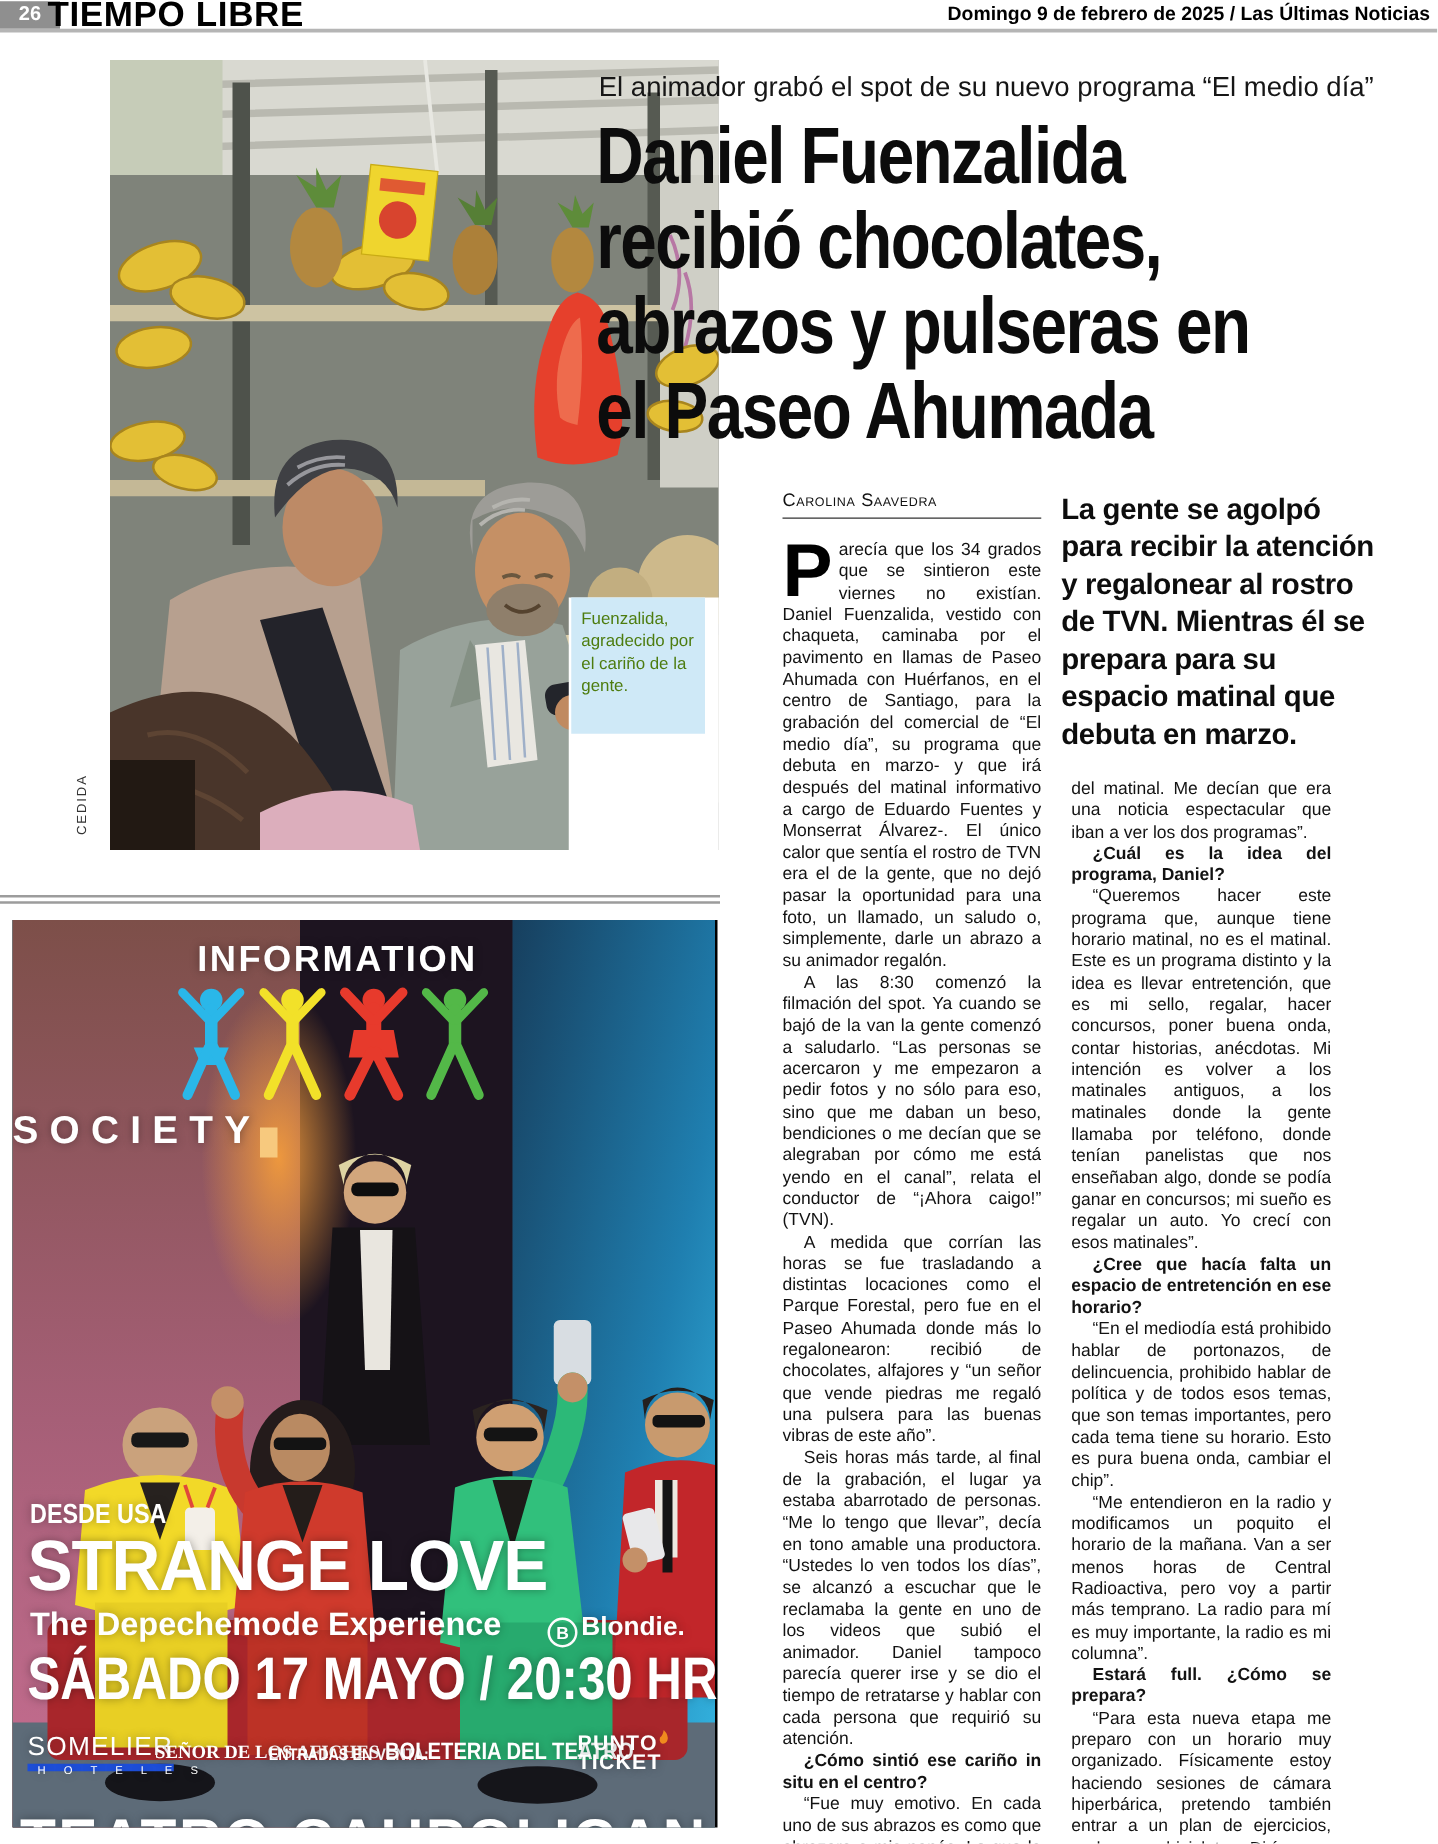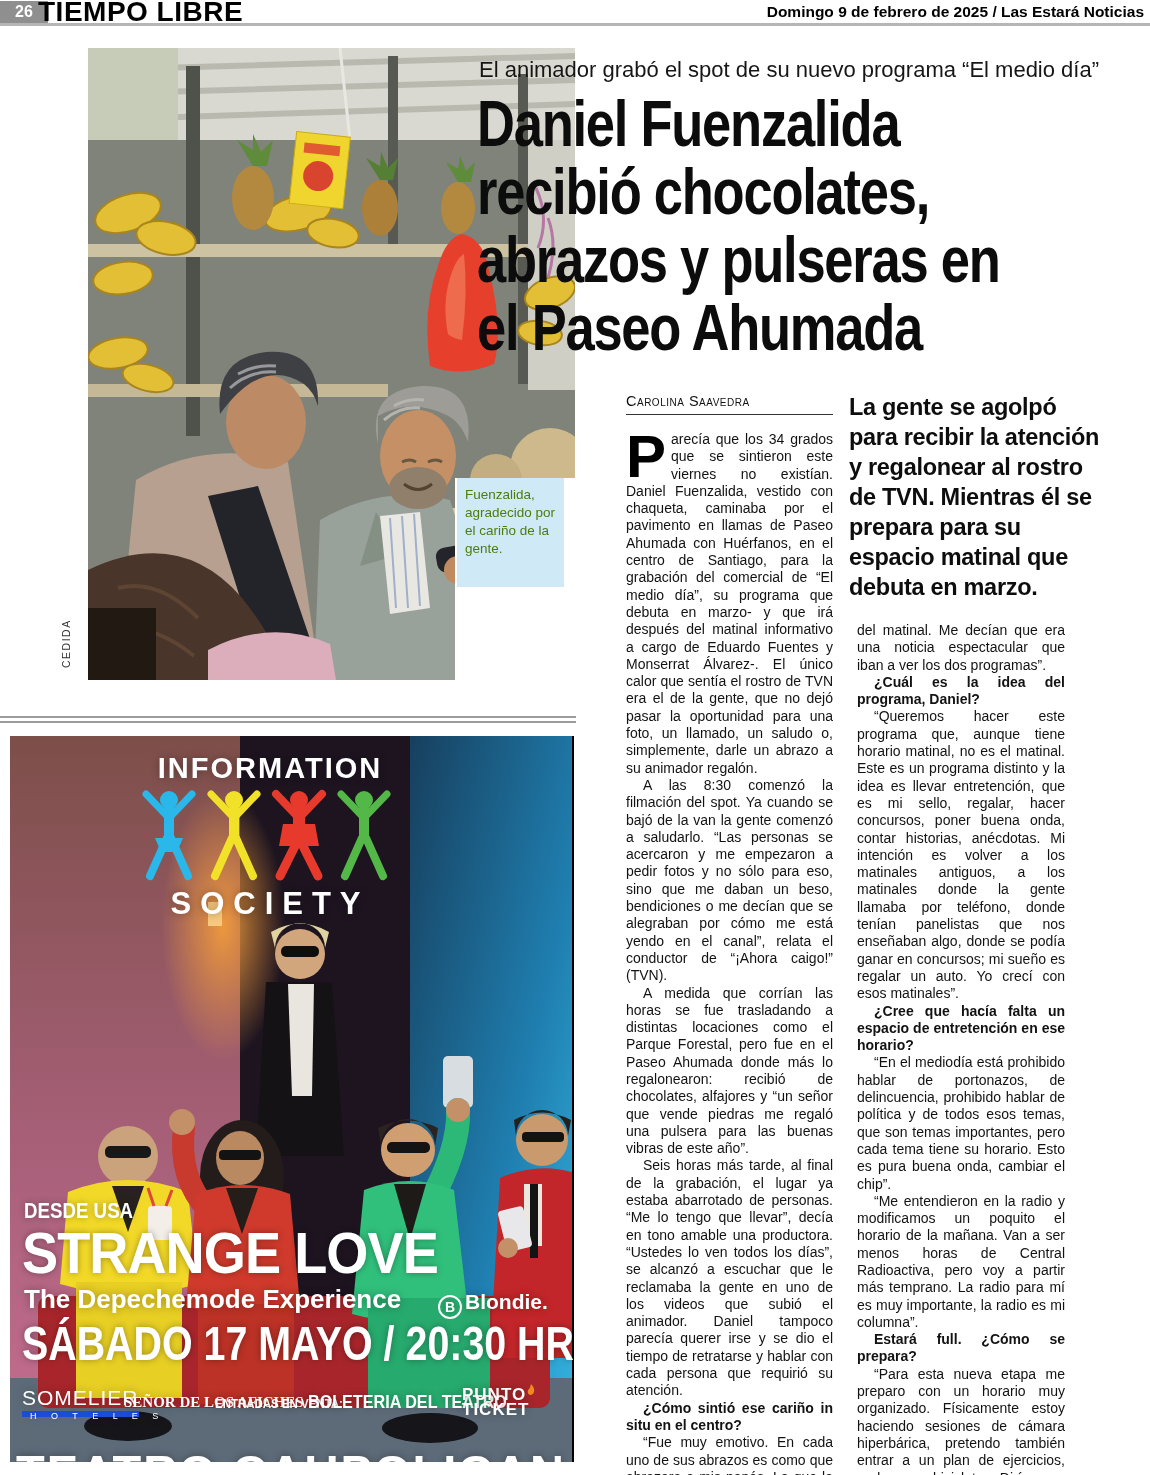--- a/index.html
+++ b/index.html
@@ -38,21 +38,21 @@
   .col p.lead,.col p.cont{text-indent:0;}
   .col p.subhead{font-weight:bold;}
   .dropcap{float:left;font-size:60px;line-height:48px;font-weight:bold;color:#000;
            padding:2px 5px 0 0;}
 
   
   .poster{left:10px;top:736px;width:564px;height:726px;overflow:hidden;background:#000000;}
   .poster .txt{position:absolute;color:#fff;white-space:nowrap;text-shadow:0 0 8px rgba(0,0,0,.35);}
   .p-information{left:0;top:16px;width:520px;text-align:center;font-size:29px;font-weight:bold;letter-spacing:2px;}
   .p-figs{left:132px;top:50px;}
-  .p-society{left:0;top:150px;width:520px;text-align:center;font-size:31px;font-weight:bold;letter-spacing:9px;}
+  .p-society{left:0;top:150px;width:520px;font-size:31px;font-weight:bold;letter-spacing:9px;}
   .p-desde{left:14px;top:462px;font-size:22px;font-weight:bold;transform:scaleX(.85);transform-origin:0 0;}
   .p-strange{left:12px;top:484px;font-size:57px;font-weight:bold;letter-spacing:-1px;transform:scaleX(.95);transform-origin:0 0;}
   .p-depeche{left:14px;top:548px;font-size:26px;font-weight:bold;}
   .p-blondie{left:428px;top:554px;font-size:21px;font-weight:bold;}
   .blondie-b{display:inline-block;width:20px;height:20px;border:2px solid #fff;border-radius:50%;
              text-align:center;line-height:20px;font-size:14px;vertical-align:-3px;margin-right:3px;}
   .p-sabado{left:12px;top:580px;font-size:48px;font-weight:bold;transform:scaleX(.82);transform-origin:0 0;}
   .p-somelier{left:12px;top:650px;font-size:21px;letter-spacing:1px;border-bottom:6px solid #1d4ed8;padding-bottom:1px;}
   .p-hoteles{left:20px;top:675px;font-size:9px;letter-spacing:6px;}
   .p-senor{left:114px;top:658px;font-family:"Liberation Serif",serif;font-size:15px;font-weight:bold;}
@@ -63,21 +63,21 @@
 </style>
 </head>
 <body>
 
 <div id="page">
 
   <div class="abs hdr-num">26</div>
   <div class="abs hdr-title">TIEMPO LIBRE</div>
   <div class="abs hdr-right">
     <span>Domingo 9 de febrero de 2025</span>
-    <span>/ Las Estará Noticias</span>
+    <span>/ Las Últimas Noticias</span>
   </div>
   <div class="abs hdr-rule"></div>
 
   <div class="abs photo">
     <svg width="487" height="632" viewBox="0 0 487 632">
       <rect width="487" height="632" fill="#8d8f85"></rect>
       <rect width="487" height="92" fill="#d9d9d1"></rect>
       <path d="M0 22 L487 8 M0 46 L487 32 M0 72 L487 56" stroke="#b9b9b0" stroke-width="6" fill="none"></path>
       <rect width="90" height="92" fill="#c6ccb8"></rect>
       <rect x="0" y="92" width="487" height="540" fill="#7f837a"></rect>

